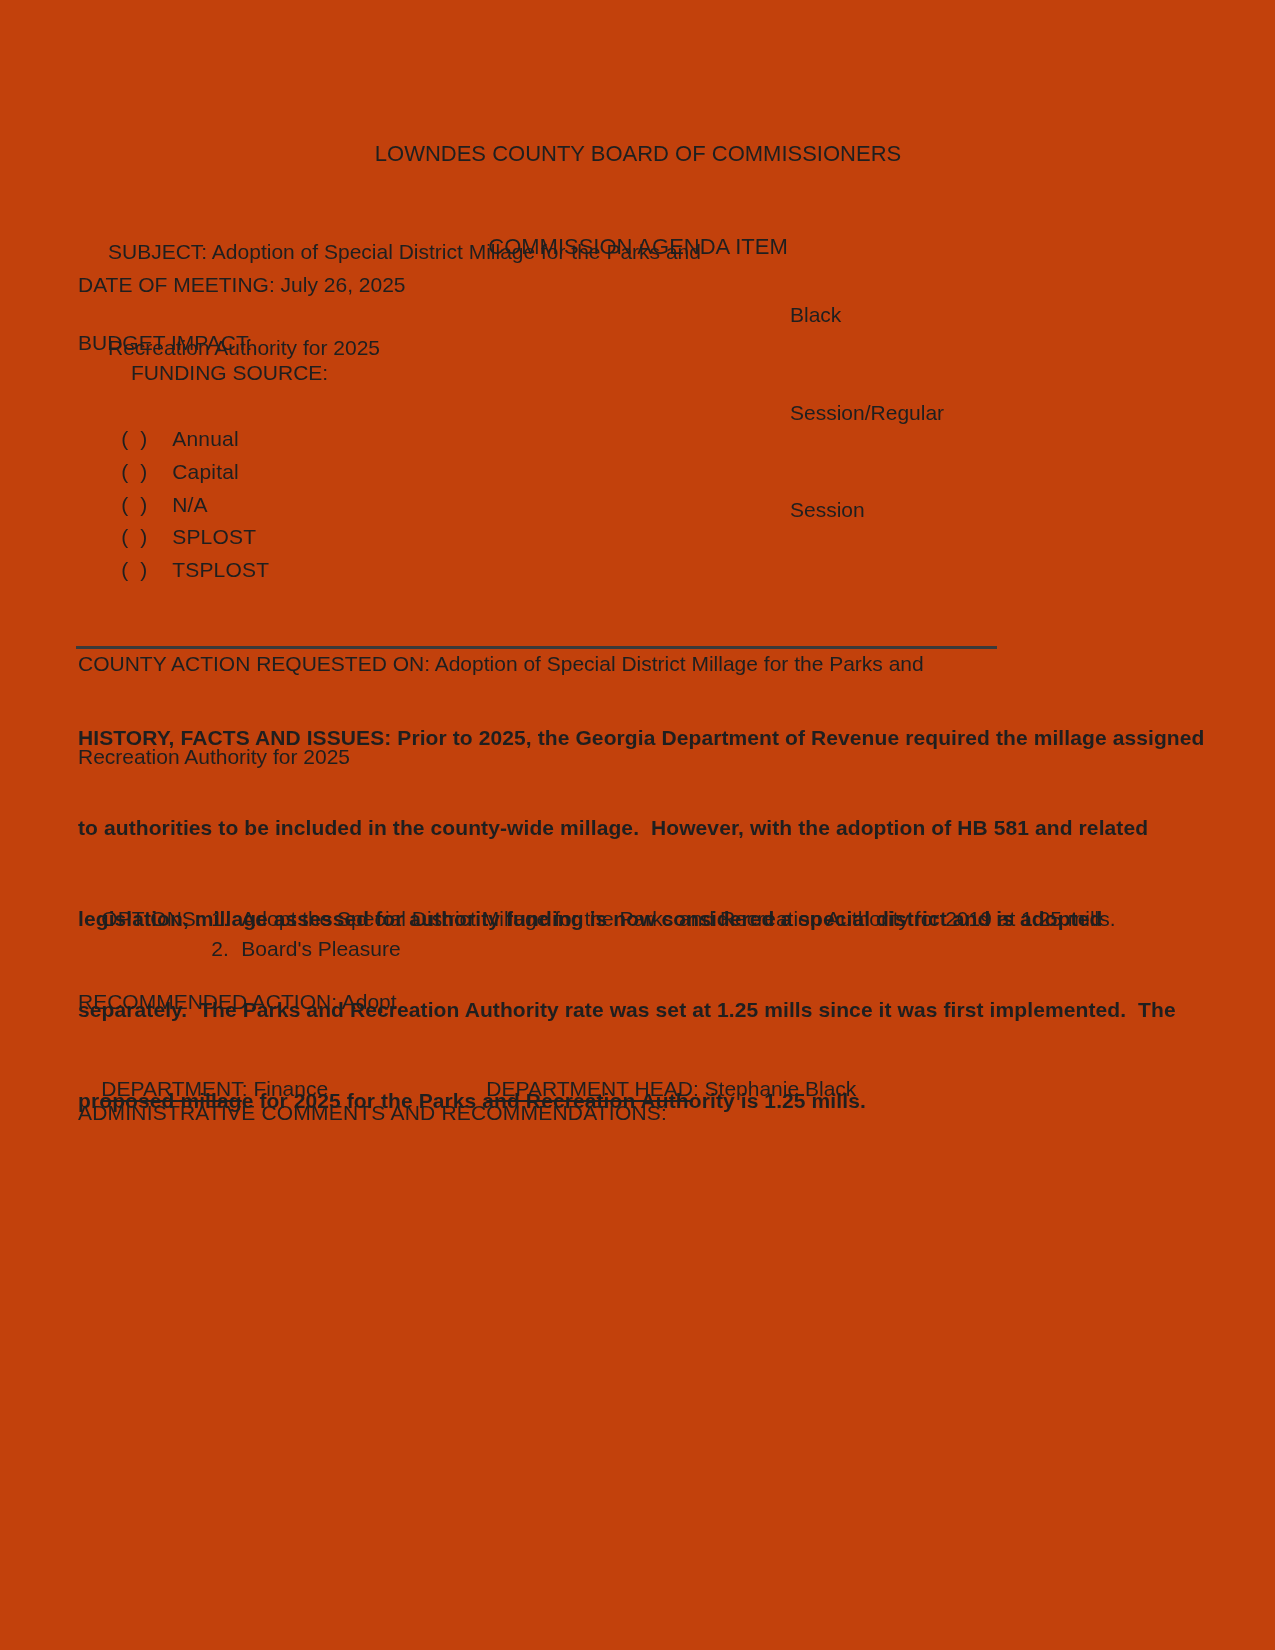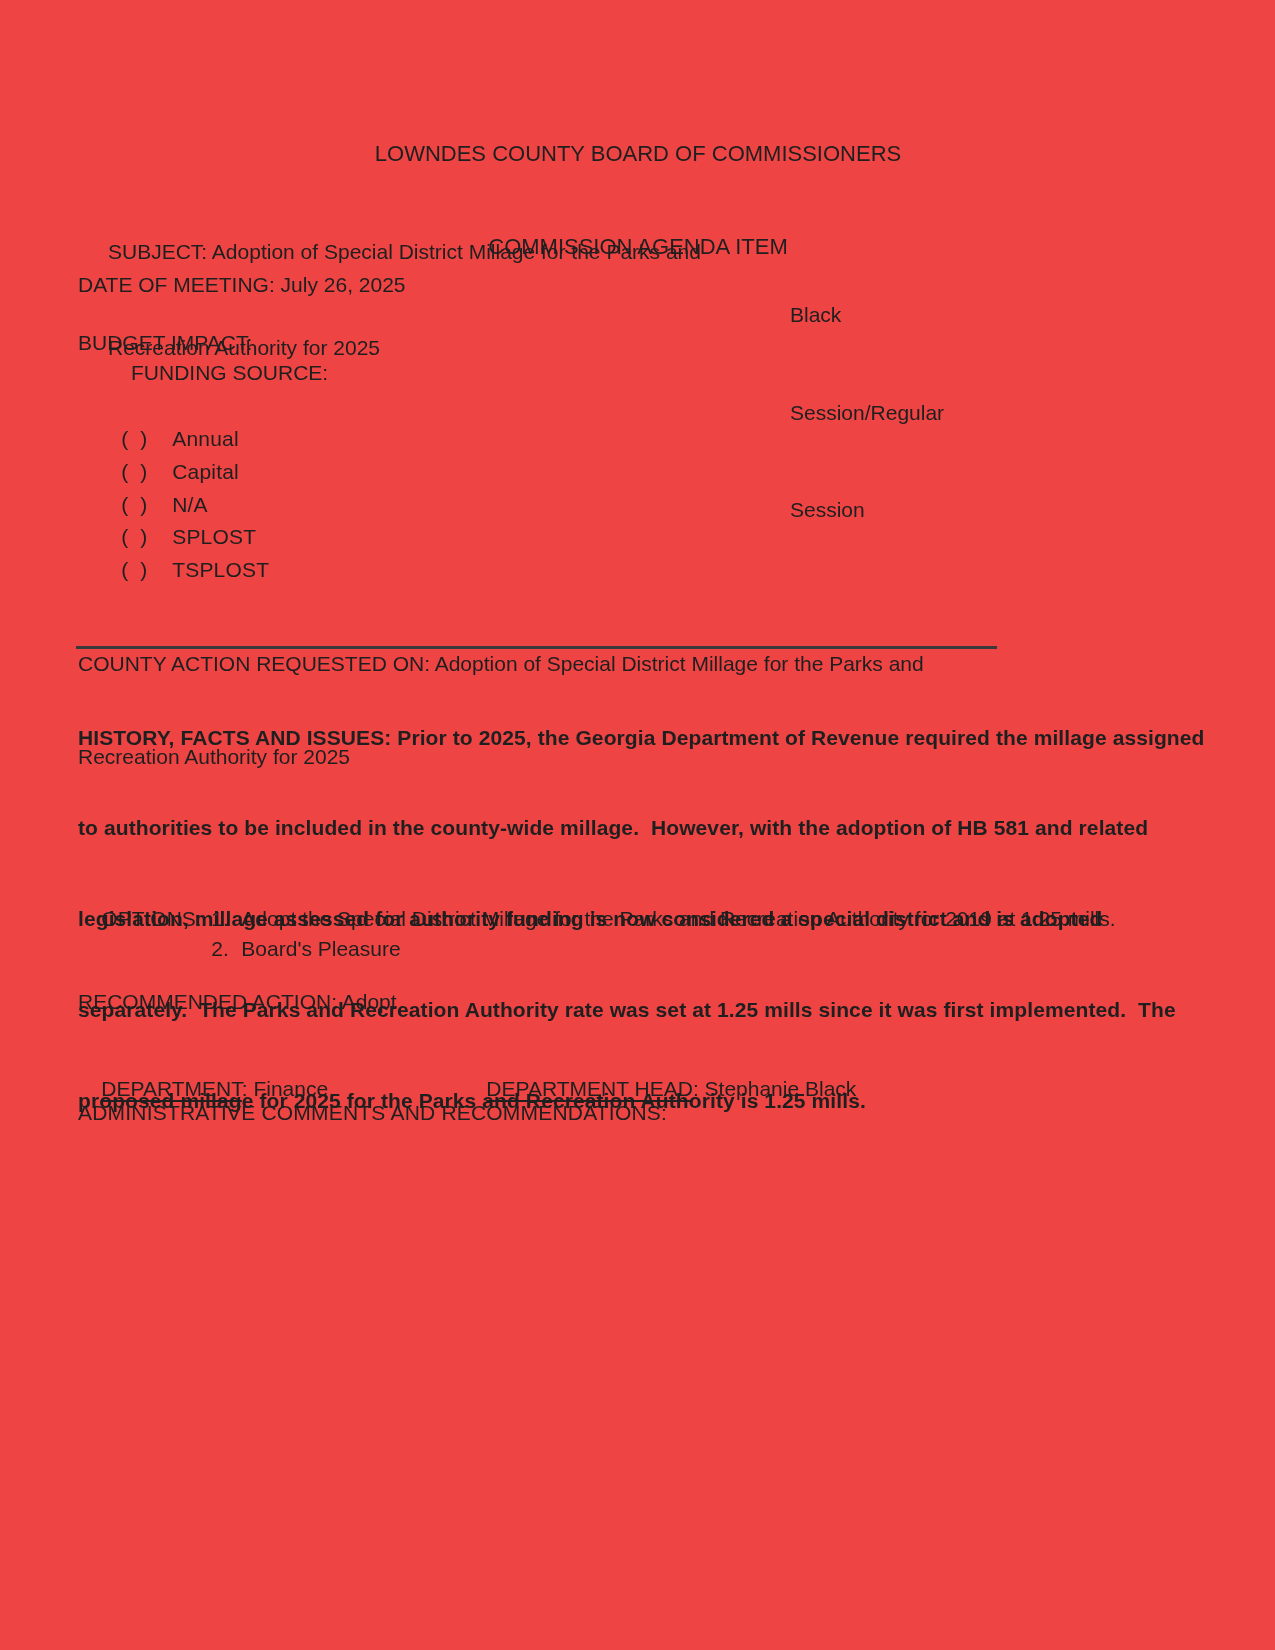--- a/index.html
+++ b/index.html
@@ -5,21 +5,21 @@
   html, body {
     margin: 0;
     padding: 0;
     background: #e8e8e8;
   }
   .page {
     position: relative;
     width: 1275px;
     height: 1650px;
     margin: 0 auto;
-    background: #ef4444;
+    background: #c2410c;
     font-family: "Liberation Sans", sans-serif;
     color: #1f1f1f;
     overflow: hidden;
   }
   .abs {
     position: absolute;
     left: 78px;
     white-space: pre;
     font-size: 21px;
     line-height: 31px;

